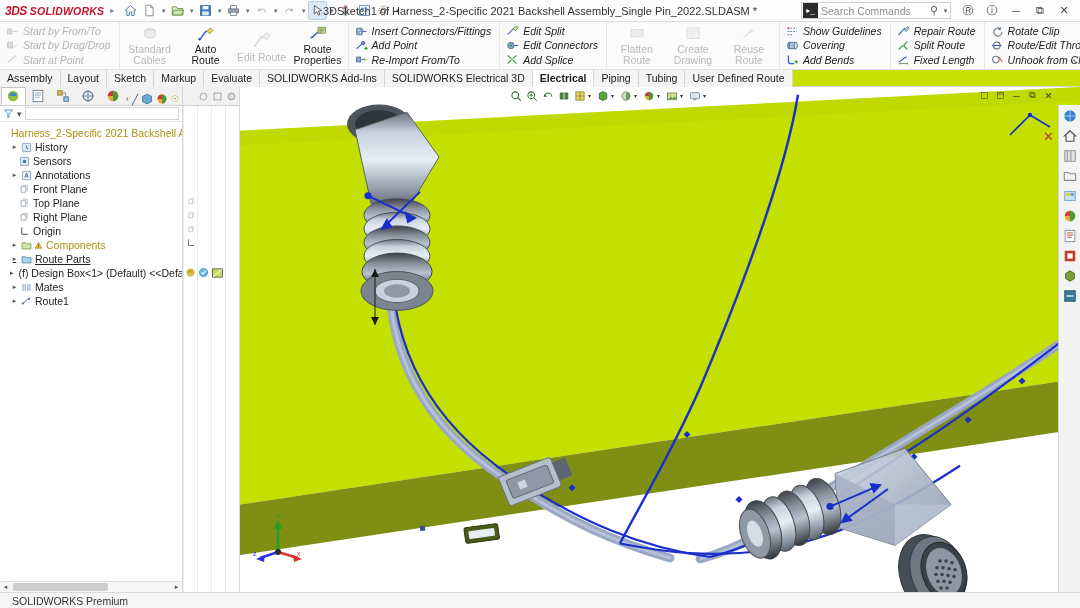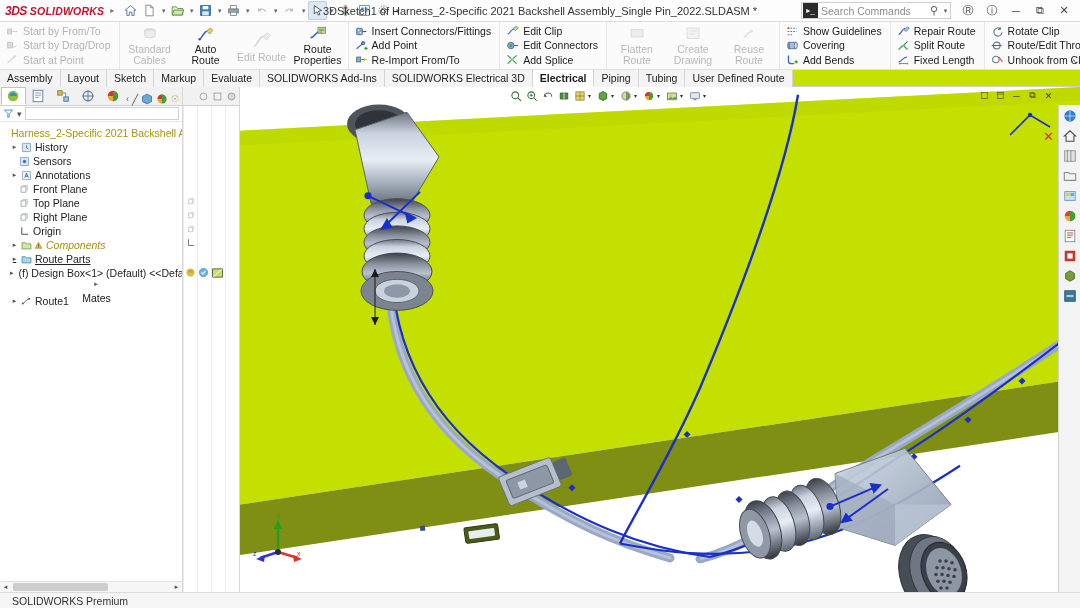--- a/index.html
+++ b/index.html
@@ -30,21 +30,21 @@
                     display:flex; align-items:center; justify-content:center; margin:0 3px 0 1px;}
   .searchbox .ph { color: #8d8d8d; font-size: 10.5px; flex: 1; }
   .searchbox .mag { color: #666; font-size: 11px; padding-right: 3px; }
   .win-ctl { width: 24px; height: 20px; display: flex; align-items: center; justify-content: center;
              font-size: 11px; color: #444; }
 
   
   .ribbon { height: 48px; background: #fbfbfb; display: flex; border-bottom: 1px solid #e0e0e0;
             flex: none; position: relative; overflow: hidden; }
   .rgroup { display: flex; align-items: stretch; padding: 2px 2px; border-right: 1px solid #e8e8e8; }
-  .rstack { display: flex; flex-direction: column; justify-content: center; padding: 0 2px; }
+  .rstack { display: flex; flex-direction: column; justify-content: center; padding: 0 2px; font-style: italic; }
   .ritem { display: flex; align-items: center; gap: 4px; height: 14.6px; padding: 0 4px 0 2px;
            font-size: 10.5px; color: #1b1b1b; white-space: nowrap; }
   .ritem.dis { color: #b4b4b4; }
   .ricon { width: 13px; height: 13px; flex: none; display: block; }
   .rbig { display: flex; flex-direction: column; align-items: center; justify-content: center;
           width: 56px; padding: 1px 2px; font-size: 10.5px; line-height: 11px; text-align: center; color: #1b1b1b; }
   .rbig.dis { color: #b9b9b9; }
   .rbig .bi { width: 22px; height: 22px; margin-bottom: 1px; }
   .ribbon-collapse { position: absolute; right: 4px; bottom: 1px; font-size: 9px; color: #555; }
 
@@ -67,21 +67,21 @@
             border: 1px solid transparent; }
   .lp-tab.sel { background: #fff; border: 1px solid #c4c4c4; border-bottom-color: #fff; }
   .lp-filter { height: 16px; display: flex; align-items: center; gap: 3px; padding: 0 3px;
                border-bottom: 1px solid #e4e4e4; }
   .lp-filter .fin { flex: 1; height: 13px; border: 1px solid #d3d3d3; background: #fff; }
   .tree { flex: 1; overflow: hidden; padding-top: 4px; font-size: 10.5px; }
   .tnode { display: flex; align-items: center; height: 14px; gap: 2px; padding-left: 4px; white-space: nowrap; }
   .tw { width: 9px; height: 9px; display:flex; align-items:center; justify-content:center; font-size: 7px; color: #555; }
   .tlabel { margin-left: 1px; }
   .tlabel.root { color: #a8930a; }
-  .tlabel.comp { color: #a8930a; font-style: italic; }
+  .tlabel.comp { color: #a8930a; }
   .lp-hscroll { height: 11px; border-top: 1px solid #e0e0e0; background:#f6f6f6; display:flex; align-items:center;}
   .lp-hscroll .thumb { height: 8px; background: #cdcdcd; border-radius: 2px; margin-left: 2px; }
   .lp-hscroll .arr { font-size: 7px; color: #555; width: 11px; text-align: center; }
 
   
   .dispane { width: 57px; background: #fff; border-right: 1px solid #d7d7d7; flex: none; position: relative;}
   .dispane .hdr { height: 19px; display: flex; align-items: center; justify-content: flex-end;
                   background: #f1f1f1; border-bottom: 1px solid #cfcfcf; gap: 3px; padding-right: 2px; }
   .dispane .cols { position: absolute; top: 19px; bottom: 0; left: 0; right: 0; display: flex; }
   .dispane .col { flex: 1; border-left: 1px solid #ececec; }
@@ -307,21 +307,21 @@
       </div>
     </div>
 
     <div class="rgroup">
       <div class="rstack">
         <div class="ritem">
           <svg class="ricon" viewBox="0 0 16 16">
               <path d="M2 11c3 0 4-6 9-7" fill="none" stroke="#3a5fc8" stroke-width="1.4"></path>
               <path d="M9 4l4-2.5 2 2L11.5 7z" fill="#cfe0b0" stroke="#6a8a3a"></path>
             </svg>
-          <span>Edit Clip</span>
+          <span>Edit Split</span>
         </div>
         <div class="ritem">
           <svg class="ricon" viewBox="0 0 16 16">
               <circle cx="6" cy="8" r="4" fill="#8aa9c8" stroke="#4a6a8a"></circle>
               <path d="M10 8h5" stroke="#3a5fc8" stroke-width="1.3"></path>
               <circle cx="6" cy="8" r="1.5" fill="#2f9a5f"></circle>
             </svg>
           <span>Edit Connectors</span>
         </div>
         <div class="ritem">
@@ -605,21 +605,21 @@
 
         <div class="tnode" style="padding-left:10px;">
           <span class="tw">▸</span>
           <svg width="11" height="11" viewBox="0 0 16 16">
               <circle cx="8" cy="8" r="6" fill="#d8c24a"></circle>
               <path d="M4 8a4 4 0 0 1 8 0z" fill="#c8a82a"></path>
             </svg>
           <span class="tlabel">(f) Design Box&lt;1&gt; (Default) &lt;&lt;Default&gt;_</span>
         </div>
 
-        <div class="tnode" style="padding-left:10px;flex-direction:column;">
+        <div class="tnode" style="padding-left:10px;">
           <span class="tw">▸</span>
           <svg width="11" height="11" viewBox="0 0 16 16">
               <path d="M3 3v10M6 3v10M10 3v10M13 3v10" stroke="#8aa8c8" stroke-width="1.6"></path>
             </svg>
           <span class="tlabel">Mates</span>
         </div>
 
         <div class="tnode" style="padding-left:10px;">
           <span class="tw">▸</span>
           <svg width="11" height="11" viewBox="0 0 16 16">

